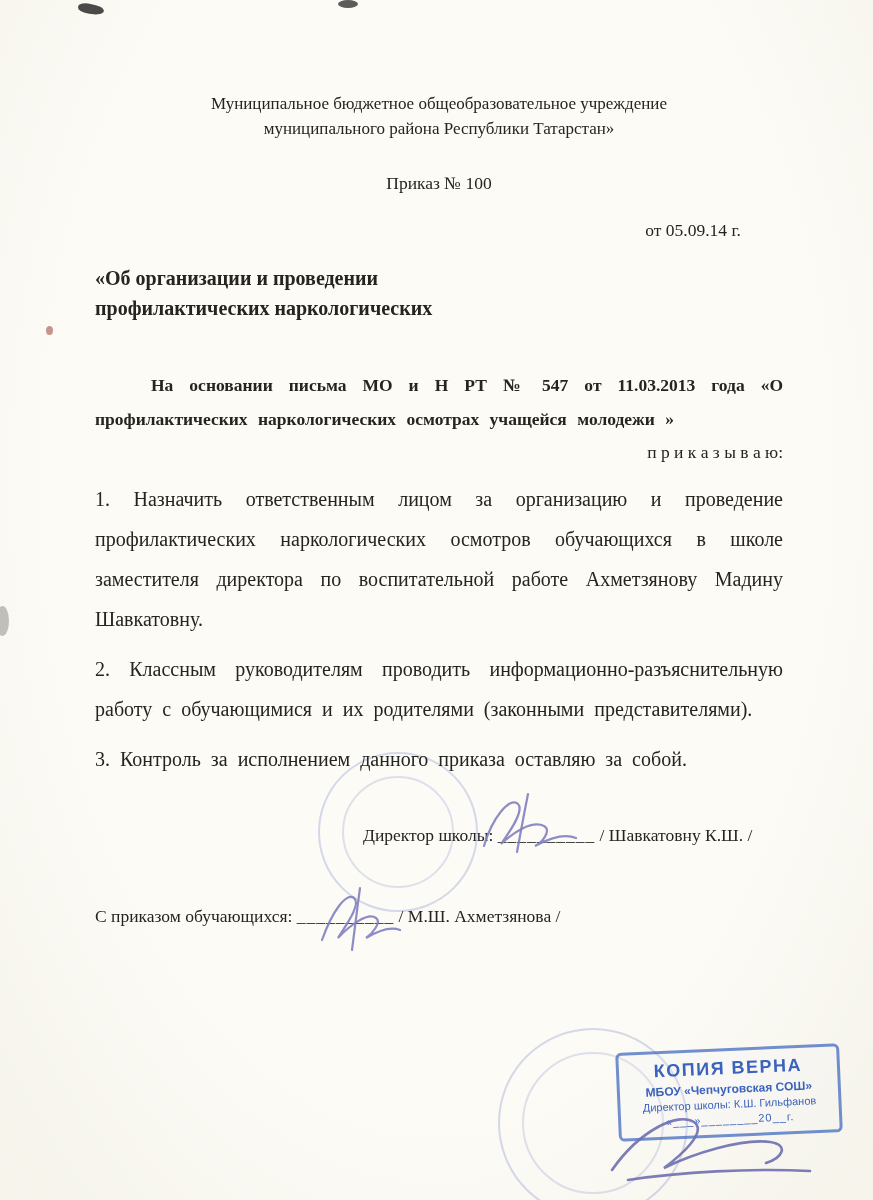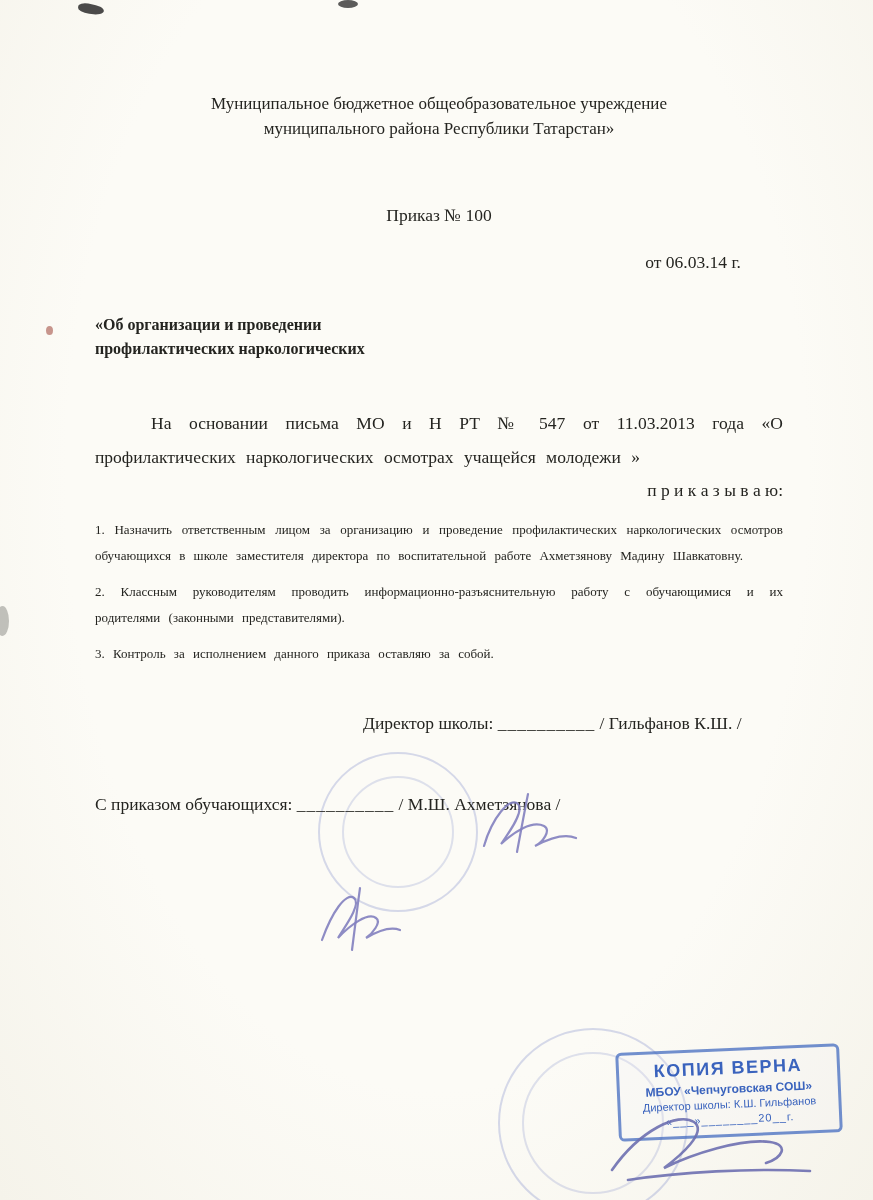--- a/index.html
+++ b/index.html
@@ -10,33 +10,33 @@
     margin: 0 auto;
     background: radial-gradient(ellipse at 50% 40%, #fcfbf6 60%, #f5f3ea 100%);
     overflow: hidden;
     font-family: "Liberation Serif", "DejaVu Serif", serif;
     color: #242420;
   }
   .content { position: absolute; left: 95px; top: 0; width: 688px; }
 
   .doc-header { margin-top: 92px; text-align: center; font-size: 17px; line-height: 1.45; }
 
-  .order-title { margin-top: 64px; text-align: center; font-size: 17.5px; }
+  .order-title { margin-top: 32px; text-align: center; font-size: 17.5px; }
   .order-date  { margin-top: 26px; text-align: right; padding-right: 42px; font-size: 17.5px; }
 
-  .subject { margin-top: 40px; font-weight: bold; font-size: 16px; line-height: 1.5; }
+  .subject { margin-top: 22px; font-weight: bold; font-size: 20px; line-height: 1.5; }
 
   .basis {
     margin: 46px 0 0 0; font-size: 17.5px; line-height: 1.9;
-    text-align: justify; text-indent: 56px; word-spacing: 6px;
+    text-align: justify; text-indent: 56px; word-spacing: 6px; font-weight: bold;
   }
   .decree { margin: 0; text-align: right; font-size: 17.5px; line-height: 1.9; }
 
   .items p {
-    margin: 10px 0 0 0; font-size: 13px; line-height: 2.0;
+    margin: 10px 0 0 0; font-size: 20px; line-height: 2.0;
     text-align: justify; word-spacing: 5px;
   }
 
   .sig-director { margin: 46px 0 0 268px; font-size: 17.5px; }
   .sig-ack      { margin: 60px 0 0 0;   font-size: 17.5px; }
   .sig-line { letter-spacing: 1px; }
 
   
   .stamp {
     position: absolute; left: 617px; top: 1048px; width: 208px;
@@ -91,41 +91,41 @@
 
   <div class="content">
 
     <div class="doc-header">
       <div>Муниципальное бюджетное общеобразовательное учреждение</div>
       <div>муниципального района Республики Татарстан»</div>
     </div>
 
     <div class="order-title">Приказ № 100</div>
 
-    <div class="order-date">от 06.03.14 г.</div>
+    <div class="order-date">от 05.09.14 г.</div>
 
     <div class="subject">
       <div>«Об организации и проведении</div>
       <div>профилактических наркологических</div>
     </div>
 
     <p class="basis">На основании письма МО и Н РТ № 547 от 11.03.2013 года «О профилактических наркологических осмотрах учащейся молодежи »</p>
 
     <p class="decree">п р и к а з ы в а ю:</p>
 
     <div class="items">
       <p>1. Назначить ответственным лицом за организацию и проведение профилактических наркологических осмотров обучающихся в школе заместителя директора по воспитательной работе Ахметзянову Мадину Шавкатовну.</p>
       <p>2. Классным руководителям проводить информационно-разъяснительную работу с обучающимися и их родителями (законными представителями).</p>
       <p>3. Контроль за исполнением данного приказа оставляю за собой.</p>
     </div>
 
     <p class="sig-director">
       <span>Директор школы:</span>
       <span class="sig-line">__________</span>
-      <span>/ Гильфанов К.Ш. /</span>
+      <span>/ Шавкатовну К.Ш. /</span>
     </p>
 
     <p class="sig-ack">
       <span>С приказом обучающихся:</span>
       <span class="sig-line">__________</span>
       <span>/ М.Ш. Ахметзянова /</span>
     </p>
 
   </div>
 

